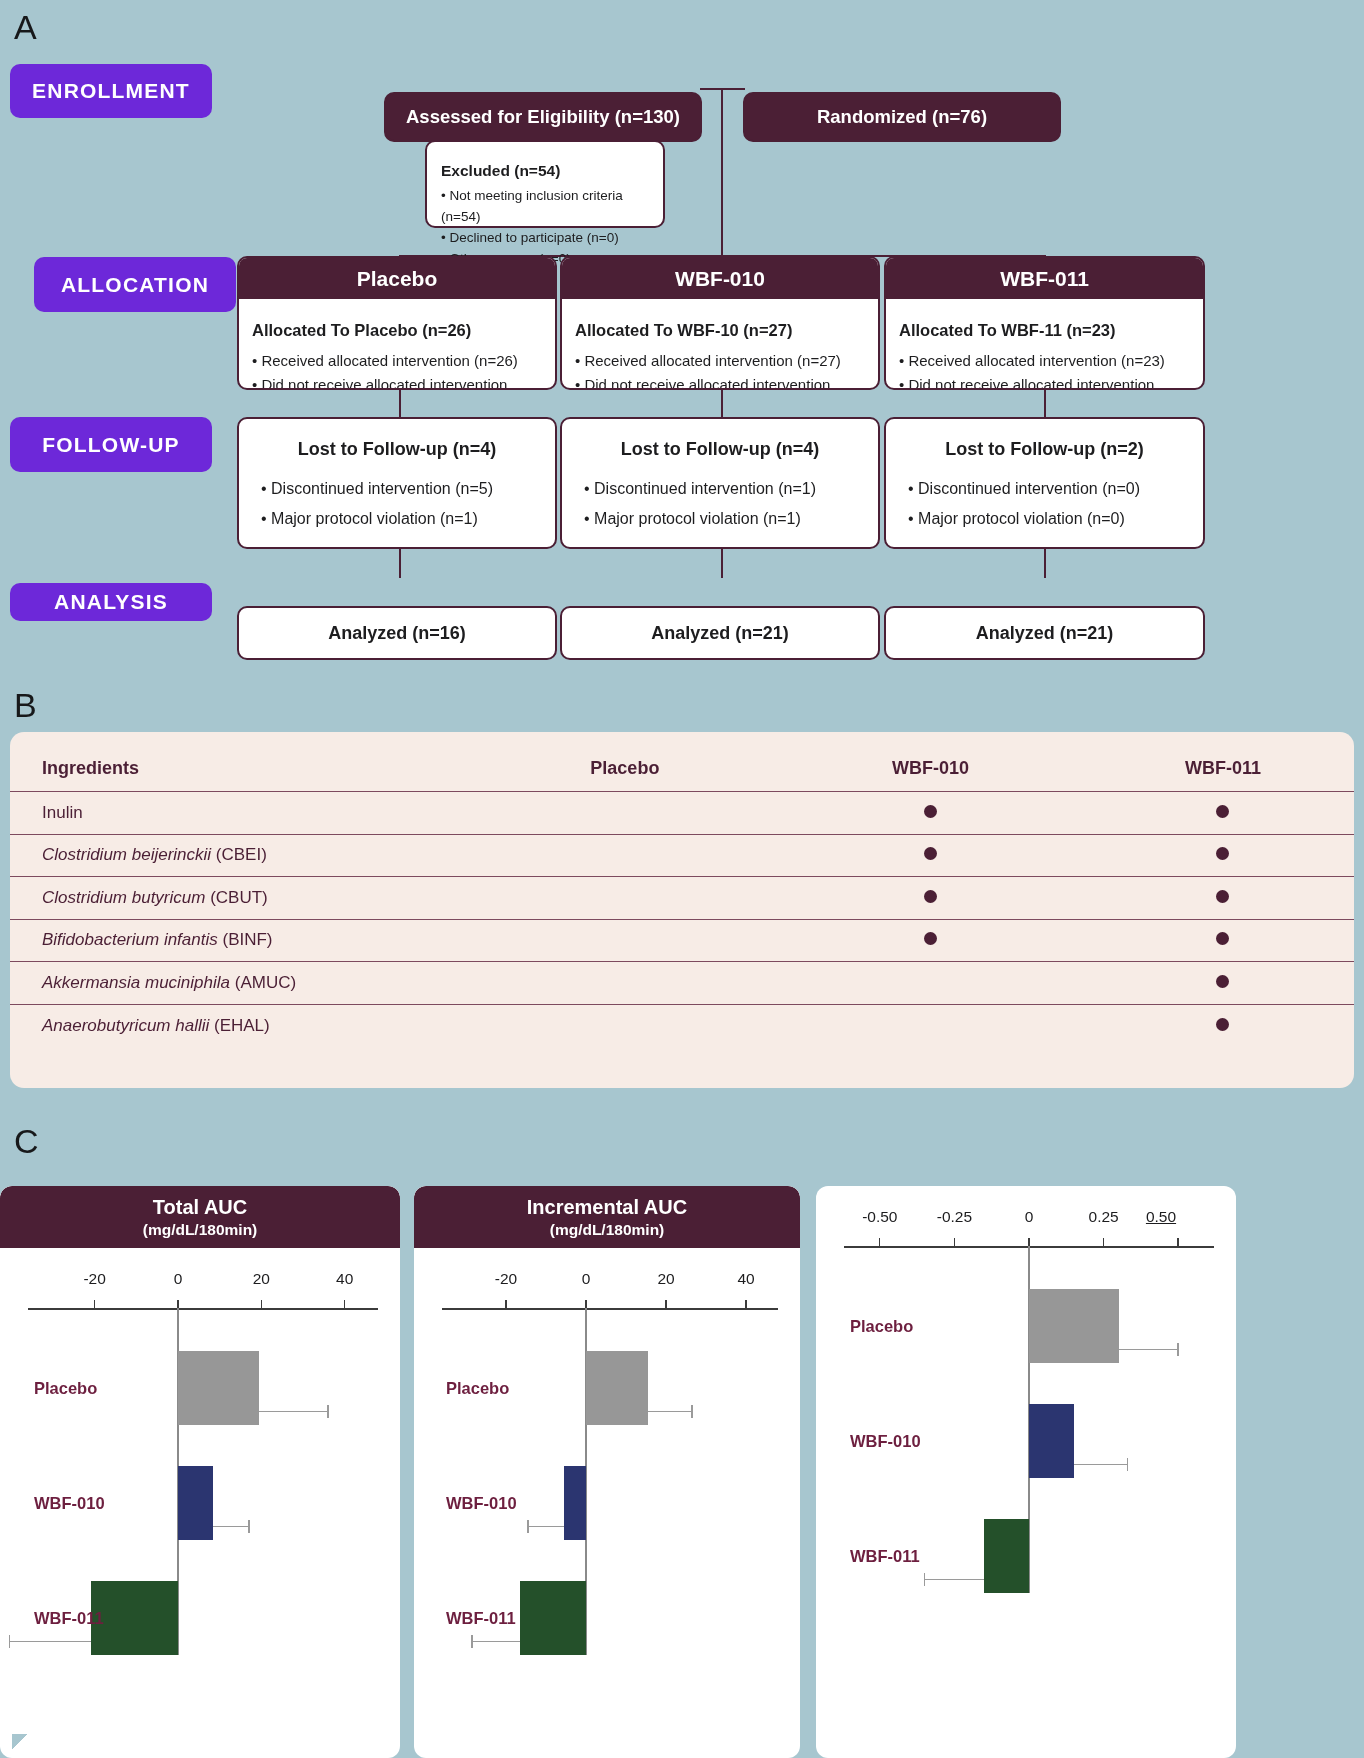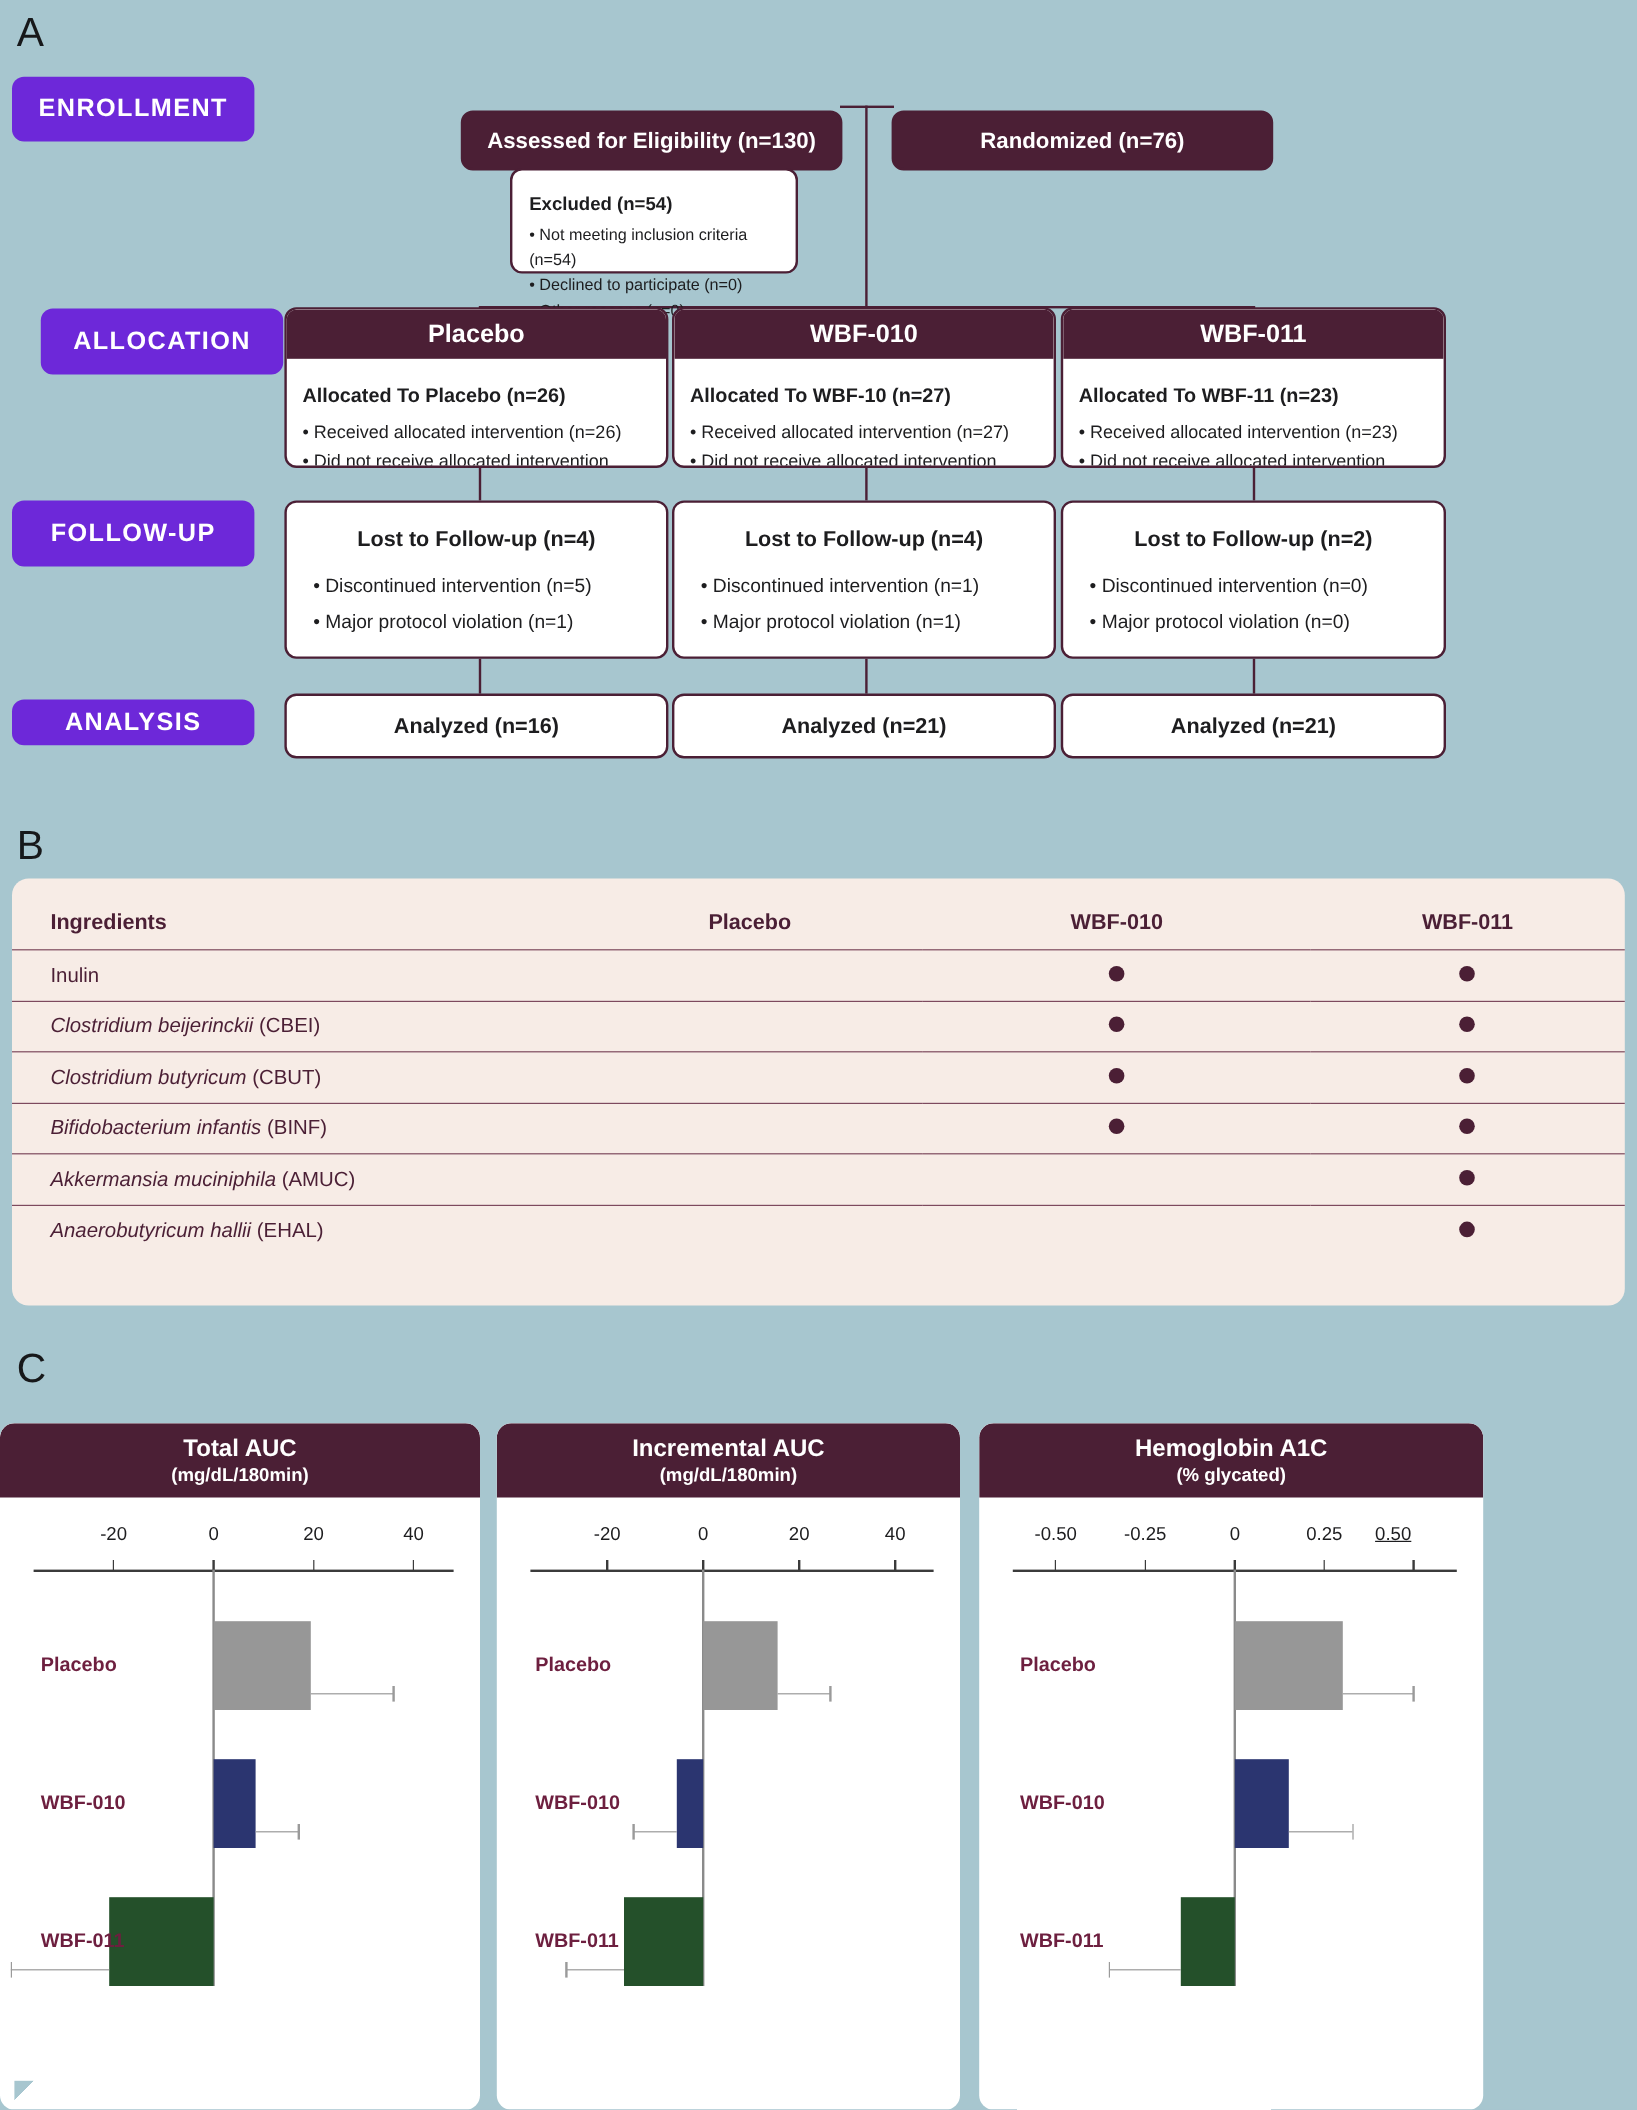--- a/index.html
+++ b/index.html
@@ -60,21 +60,21 @@
   .node .body { padding: 22px 13px 6px 13px; }
   .node .body .ttl { font-weight: 700; font-size: 16.5px; margin-bottom: 9px; }
   .node .body ul { list-style: none; }
   .node .body ul li { font-size: 15px; line-height: 1.62; }
   .node.plain { padding: 20px 14px; }
   .node.plain .ttl { font-weight: 700; font-size: 15.5px; margin-bottom: 6px; }
   .node.plain ul { list-style: none; }
   .node.plain ul li { font-size: 13.5px; line-height: 1.55; }
   .node.centered {
     display: flex; align-items: center; justify-content: center;
-    font-weight: 700; font-size: 18px;
+    font-weight: 700; font-size: 18px; margin-top: 28px;
   }
   .node.fu { padding: 20px 22px; }
   .node.fu .ttl { font-weight: 700; font-size: 18px; margin-bottom: 14px; }
   .node.fu ul { list-style: none; }
   .node.fu ul li { font-size: 16px; line-height: 1.9; }
 
   .conn { position: absolute; background: #4b1f35; }
 
   
   #panelB {
@@ -354,24 +354,20 @@
         <div class="errcap" style="left: 113.3px; top: 272px;"></div>
         <div class="series-label" style="top: 255px; left: 32px;">WBF-010</div>
         <div class="bar" style="left: 106px; top: 333px; width: 66px; height: 74px; background: rgb(36, 80, 42);"></div>
         <div class="errbar" style="left: 58px; top: 393px; width: 48px;"></div>
         <div class="errcap" style="left: 57.3px; top: 387px;"></div>
         <div class="series-label" style="top: 370px; left: 32px;">WBF-011</div>
       </div>
   </div>
 
   <div class="chart-card" id="chart2" style="left:816px; width:420px;">
-    <div class="chead">
-      <div class="t1">Hemoglobin A1C</div>
-      <div class="t2">(% glycated)</div>
-    </div>
     <div class="plot">
         <div class="axis-line" style="left: 28px; top: 60px; width: 370px;"></div>
         <div class="tick" style="left: 63.1065px; top: 52px;"></div>
         <div class="ticklabel" style="left: 63.8065px; top: 22px;">-0.50</div>
         <div class="tick" style="left: 137.703px; top: 52px;"></div>
         <div class="ticklabel" style="left: 138.403px; top: 22px;">-0.25</div>
         <div class="tick" style="left: 212.3px; top: 52px;"></div>
         <div class="ticklabel" style="left: 213px; top: 22px;">0</div>
         <div class="tick" style="left: 286.897px; top: 52px;"></div>
         <div class="ticklabel" style="left: 287.597px; top: 22px;">0.25</div>

